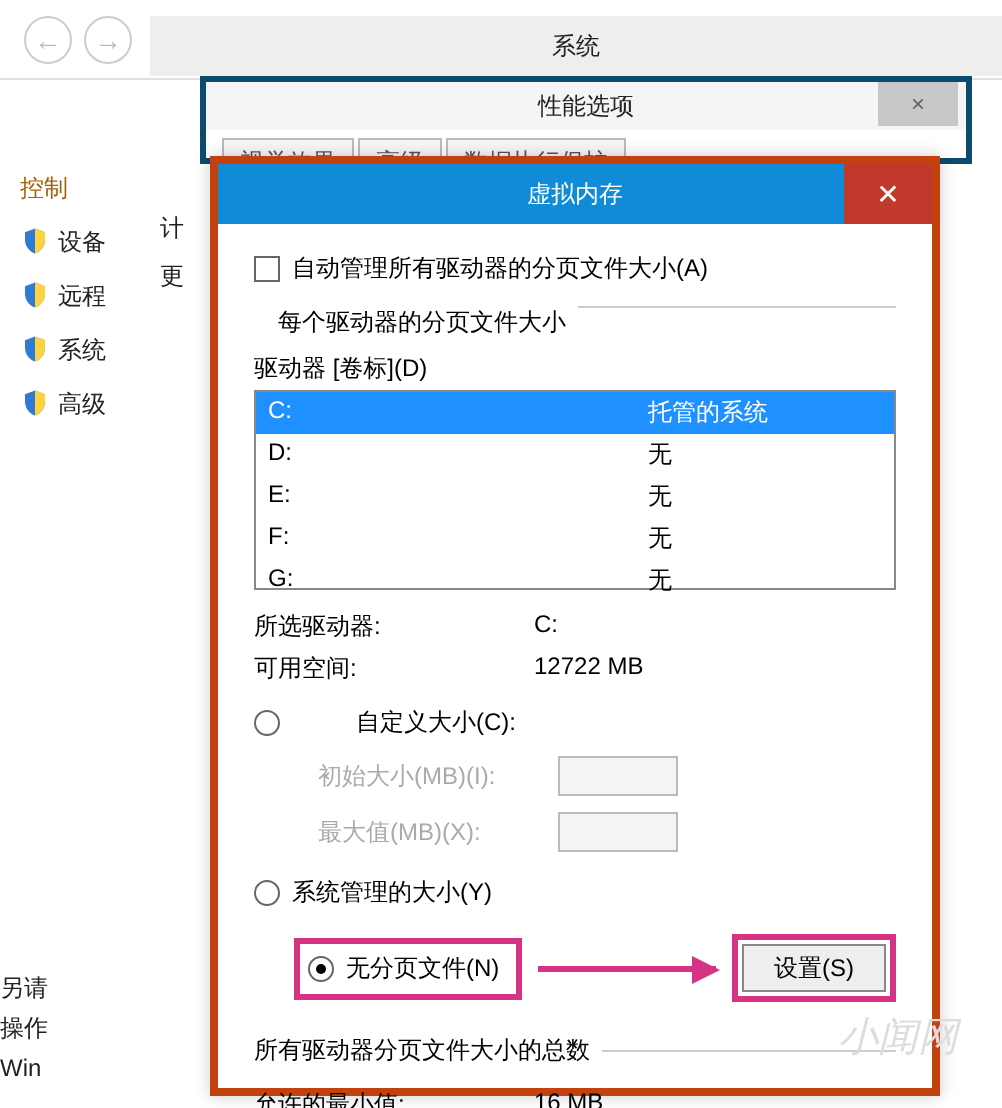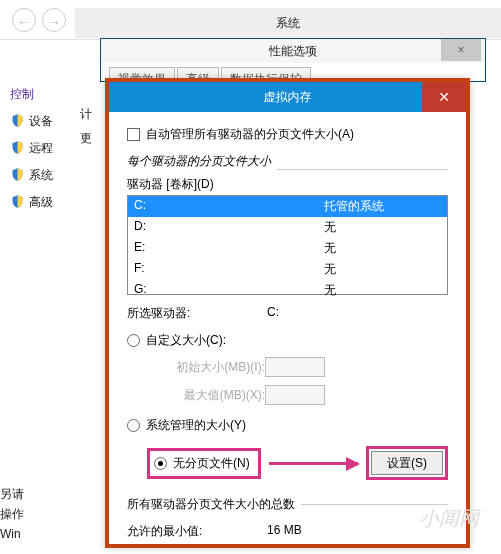--- a/index.html
+++ b/index.html
@@ -4,65 +4,65 @@
 <style>
   * { box-sizing: border-box; font-family: "Microsoft YaHei", "SimSun", sans-serif; font-size: 12px; }
   body { margin:0; width:501px; height:554px; background:#fff; overflow:hidden; position:relative; }
 
   
   .nav-strip { height:40px; background:#fff; border-bottom:1px solid #e0e0e0; display:flex; align-items:center; padding-left:12px; }
   .nav-icon { width:24px; height:24px; border:1px solid #ccc; border-radius:50%; display:flex; align-items:center; justify-content:center; margin-right:6px; color:#bbb; font-size:14px; }
 
   
   .left-col { position:absolute; top:72px; left:10px; width:55px; }
-  .left-col .lbl { margin-top:14px; color:#4c1d95; }
+  .left-col .lbl { margin-top:14px; color:#a16207; }
   .left-col .item { display:flex; align-items:center; margin-top:10px; color:#222; }
   .shield { width:15px; height:17px; margin-right:4px; display:inline-block; }
 
   .left-tag1 { position:absolute; top:106px; left:80px; color:#222; }
   .left-tag2 { position:absolute; top:130px; left:80px; color:#222; }
   .left-footer { position:absolute; top:484px; left:0; color:#222; line-height:20px; }
 
   
   .sys-bar { position:absolute; top:8px; left:75px; right:0; height:30px; background:#eee; display:flex; align-items:center; justify-content:center; color:#222; }
 
   
-  .perf { position:absolute; top:38px; left:100px; right:15px; height:44px; background:#fff; border:1px solid #0c4a6e; }
+  .perf { position:absolute; top:38px; left:100px; right:15px; height:44px; background:#fff; border:3px solid #0c4a6e; }
   .perf-title { position:absolute; top:0; left:0; right:0; height:24px; background:#f5f5f5; display:flex; align-items:center; justify-content:center; color:#222; }
   .perf-close { position:absolute; top:0; right:4px; width:40px; height:22px; background:#c8c8c8; color:#666; display:flex; align-items:center; justify-content:center; }
   .perf-tabs { position:absolute; top:28px; left:8px; display:flex; gap:0; }
   .perf-tab { padding:3px 8px; border:1px solid #bbb; border-bottom:none; background:#f7f7f7; margin-right:2px; color:#555; }
 
   
   .vm { position:absolute; top:78px; left:105px; width:365px; height:470px; background:#fff; border:4px solid #c2410c; box-shadow:0 0 8px rgba(0,0,0,.2); }
   .vm-titlebar { height:30px; background:#0f8bd8; display:flex; align-items:center; justify-content:center; color:#fff; position:relative; }
   .vm-close { position:absolute; right:0; top:0; width:44px; height:30px; background:#c0392b; display:flex; align-items:center; justify-content:center; color:#fff; font-size:14px; }
 
   .vm-body { padding:14px 18px 0 18px; }
   .chk-row { display:flex; align-items:center; margin-bottom:10px; }
   .chk { width:13px; height:13px; border:1px solid #666; margin-right:6px; }
 
-  .group-label { margin:10px 0 4px 0; display:flex; align-items:flex-end;font-style:italic; }
+  .group-label { margin:10px 0 4px 12px; display:flex; align-items:flex-start; }
   .group-label .rule { flex:1; height:1px; background:#ccc; margin-left:6px; }
 
   .tbl-head { display:flex; padding:2px 0; }
   .tbl-head .c1 { width:190px; } .tbl-head .c2 { flex:1; }
   .drive-list { border:1px solid #888; height:100px; }
   .drive-row { display:flex; padding:2px 6px; }
   .drive-row .d1 { width:190px; } .drive-row .d2 { flex:1; }
   .drive-row.sel { background:#1e90ff; color:#fff; }
 
   .info-row { display:flex; margin-top:10px; }
   .info-row .k { width:140px; } .info-row .v { flex:1; }
 
   .radio { width:13px; height:13px; border:1px solid #666; border-radius:50%; margin-right:6px; display:inline-flex; align-items:center; justify-content:center; }
   .radio.on::after { content:""; width:5px; height:5px; background:#000; border-radius:50%; }
 
   .indent-row { display:flex; align-items:center; margin-top:8px; color:#aaa; }
-  .indent-row .lbl { width:120px; margin-left:18px;text-align:right; }
+  .indent-row .lbl { width:120px; margin-left:32px; }
   .textbox { width:60px; height:20px; border:1px solid #bbb; background:#f5f5f5; }
 
   .noPage-row { display:flex; align-items:center; margin-top:12px; }
   .noPage-highlight { border:3px solid #d63384; padding:4px 8px 4px 4px; display:inline-flex; align-items:center;margin-left:20px; }
   .arrow { flex:1; height:0; border-top:3px solid #d63384; margin:0 8px; position:relative; }
   .arrow::after { content:""; position:absolute; right:-2px; top:-8px; border-left:14px solid #d63384; border-top:7px solid transparent; border-bottom:7px solid transparent; }
   .set-btn-highlight { border:3px solid #d63384; padding:2px; }
   .btn { min-width:72px; height:24px; border:1px solid #888; background:#eee; display:flex; align-items:center; justify-content:center; }
 
   .totals-label { margin-top:16px; display:flex; align-items:center; }
@@ -168,22 +168,26 @@
       <div class="drive-row">
         <span class="d1">G:</span>
           <span class="d2">无</span>
       </div>
     </div>
 
     <div class="info-row">
       <span class="k">所选驱动器:</span>
       <span class="v">C:</span>
     </div>
-
-    <div style="display:flex;align-items:center;margin-top:10px;">
+    <div class="info-row" style="margin-top:4px;">
+      <span class="k">可用空间:</span>
+      <span class="v">12722 MB</span>
+    </div>
+
+    <div style="display:flex;align-items:center;margin-top:10px;gap:32px;">
       <span class="radio"></span>
       <span>自定义大小(C):</span>
     </div>
     <div class="indent-row">
       <span class="lbl">初始大小(MB)(I):</span>
       <span class="textbox"></span>
     </div>
     <div class="indent-row">
       <span class="lbl">最大值(MB)(X):</span>
       <span class="textbox"></span>

